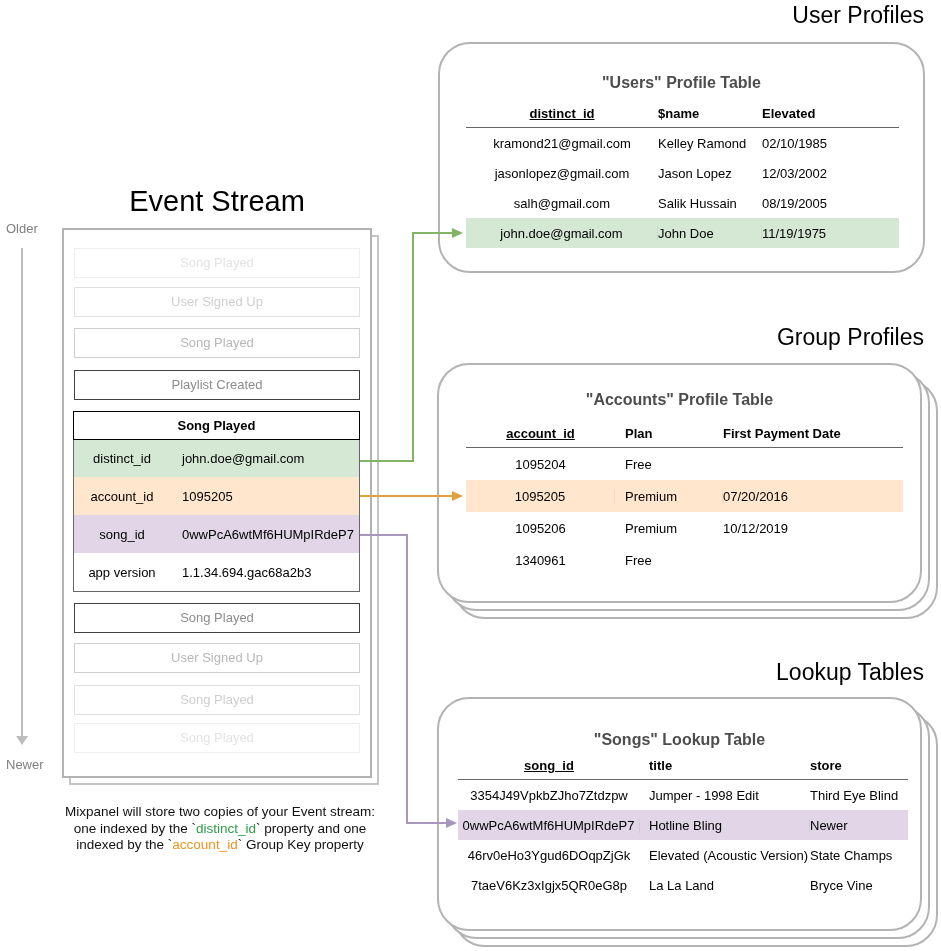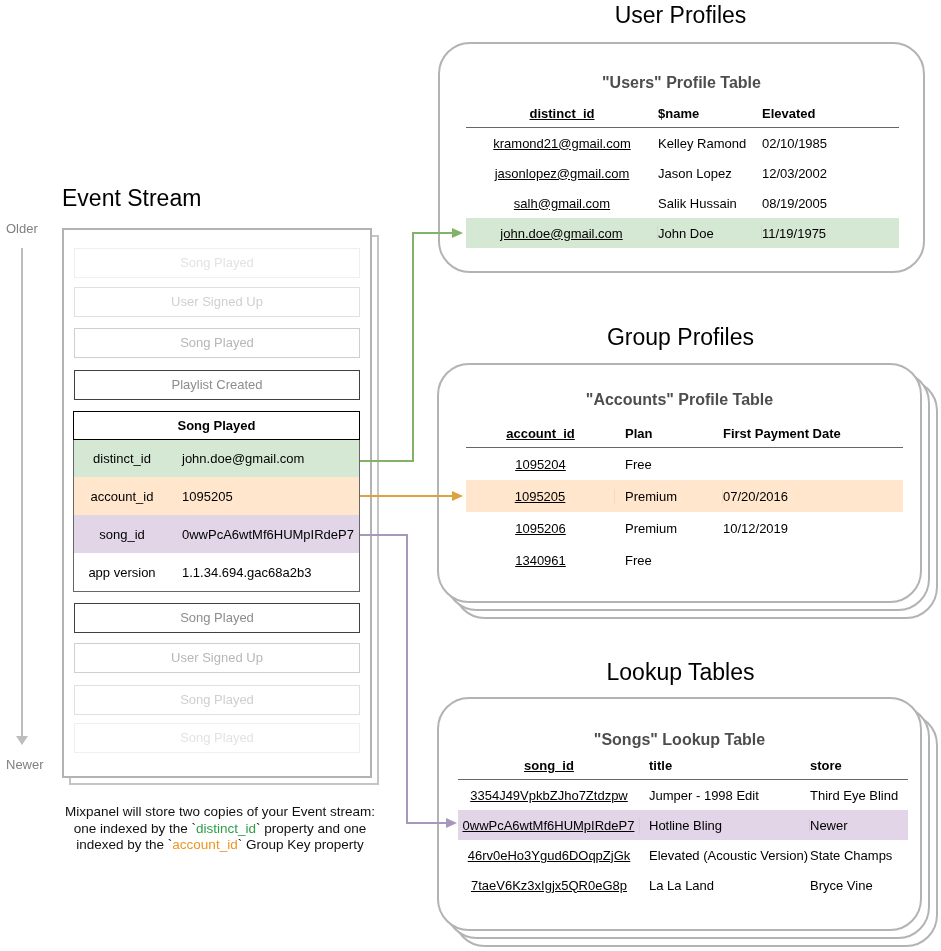--- a/index.html
+++ b/index.html
@@ -6,21 +6,21 @@
     --green-highlight:#d5e8d4; --orange-highlight:#ffe6cc; --purple-highlight:#e1d5e7;
     --green-arrow:#82b366; --orange-arrow:#e0a23e; --purple-arrow:#a797bd;
     --caption-green:#2e9e49; --caption-orange:#f2931e; --panel-border:#b3b3b3;
   }
   *{margin:0;padding:0;box-sizing:border-box;}
   html,body{background:#fff;}
   body{font-family:"Liberation Sans", sans-serif; color:#111;}
   .canvas{position:relative;width:941px;height:951px;background:#fff;overflow:hidden;}
 
   
-  .es-title{position:absolute;left:62px;top:185px;width:310px;text-align:left;font-size:23px;color:#000;}
+  .es-title{position:absolute;left:62px;top:185px;width:310px;text-align:center;font-size:29px;color:#000;}
   .axis-label{position:absolute;font-size:13px;color:#7f7f7f;}
   .older{left:6px;top:221px;} .newer{left:6px;top:757px;}
   .tl-line{position:absolute;left:21px;top:248px;width:2px;height:488px;background:#bdbdbd;}
   .tl-head{position:absolute;left:16px;top:736px;width:0;height:0;border-left:6px solid transparent;border-right:6px solid transparent;border-top:9px solid #bdbdbd;}
 
   .stream-back{position:absolute;left:69px;top:235px;width:310px;height:550px;border:2px solid #c4c4c4;background:#fff;}
   .stream-main{position:absolute;left:62px;top:228px;width:310px;height:550px;border:2px solid #b3b3b3;background:#fff;}
 
   .ev{position:absolute;left:74px;width:286px;height:30px;line-height:28px;text-align:center;font-size:13px;background:#fff;}
   .ev.f1{border:1px solid #efefef;color:#e3e3e3;}
@@ -37,21 +37,21 @@
   .evx-row .v{margin-left:12px;white-space:nowrap;}
   .hl-green{background:var(--green-highlight);}
   .hl-orange{background:var(--orange-highlight);}
   .hl-purple{background:var(--purple-highlight);}
 
   .caption{position:absolute;left:40px;top:804px;width:360px;text-align:center;font-size:13.5px;line-height:16.5px;color:#111;}
   .cap-green{color:var(--caption-green);}
   .cap-orange{color:var(--caption-orange);}
 
   
-  .section-title{position:absolute;width:487px;text-align:center;font-size:23px;color:#000;}
+  .section-title{position:absolute;width:487px;text-align:right;font-size:23px;color:#000;}
   .st-users{left:437px;top:2px;} .st-groups{left:437px;top:324px;} .st-lookup{left:437px;top:659px;}
 
   .panel{position:absolute;background:#fff;border:2px solid var(--panel-border);border-radius:32px;}
   .p-users{left:438px;top:42px;width:487px;height:231px;}
   .p-groups{left:437px;top:363px;width:485px;height:240px;}
   .p-groups-b1{left:445px;top:371px;width:485px;height:240px;}
   .p-groups-b2{left:453px;top:379px;width:485px;height:240px;}
   .p-lookup{left:437px;top:697px;width:485px;height:234px;}
   .p-lookup-b1{left:445px;top:705px;width:485px;height:234px;}
   .p-lookup-b2{left:453px;top:713px;width:485px;height:234px;}
@@ -59,21 +59,21 @@
   .table-title{position:absolute;text-align:center;font-size:16px;font-weight:bold;color:#4d4d4d;}
   .tt-users{left:438px;top:74px;width:487px;}
   .tt-groups{left:437px;top:391px;width:485px;}
   .tt-lookup{left:437px;top:731px;width:485px;}
 
   .ptable{position:absolute;font-size:13px;color:#000;}
   .trow,.thead{display:grid;align-items:center;}
   .thead{height:28px;font-weight:bold;border-bottom:1px solid #666;}
   .c1{text-align:center;white-space:nowrap;}
   .c2,.c3{text-align:left;white-space:nowrap;}
-  .link{text-decoration:underline;}
+  .link{}
   .thead .c1{text-decoration:underline;}
 
   .t-users{left:466px;top:100px;width:433px;}
   .t-users .trow,.t-users .thead{grid-template-columns:192px 104px 137px;}
   .t-users .trow{height:30px;}
   .t-accounts{left:466px;top:420px;width:437px;}
   .t-accounts .trow,.t-accounts .thead{grid-template-columns:149px 108px 180px;}
   .t-accounts .trow{height:32px;}
   .t-accounts .c2{padding-left:10px;}
   .t-songs{left:458px;top:752px;width:450px;}

